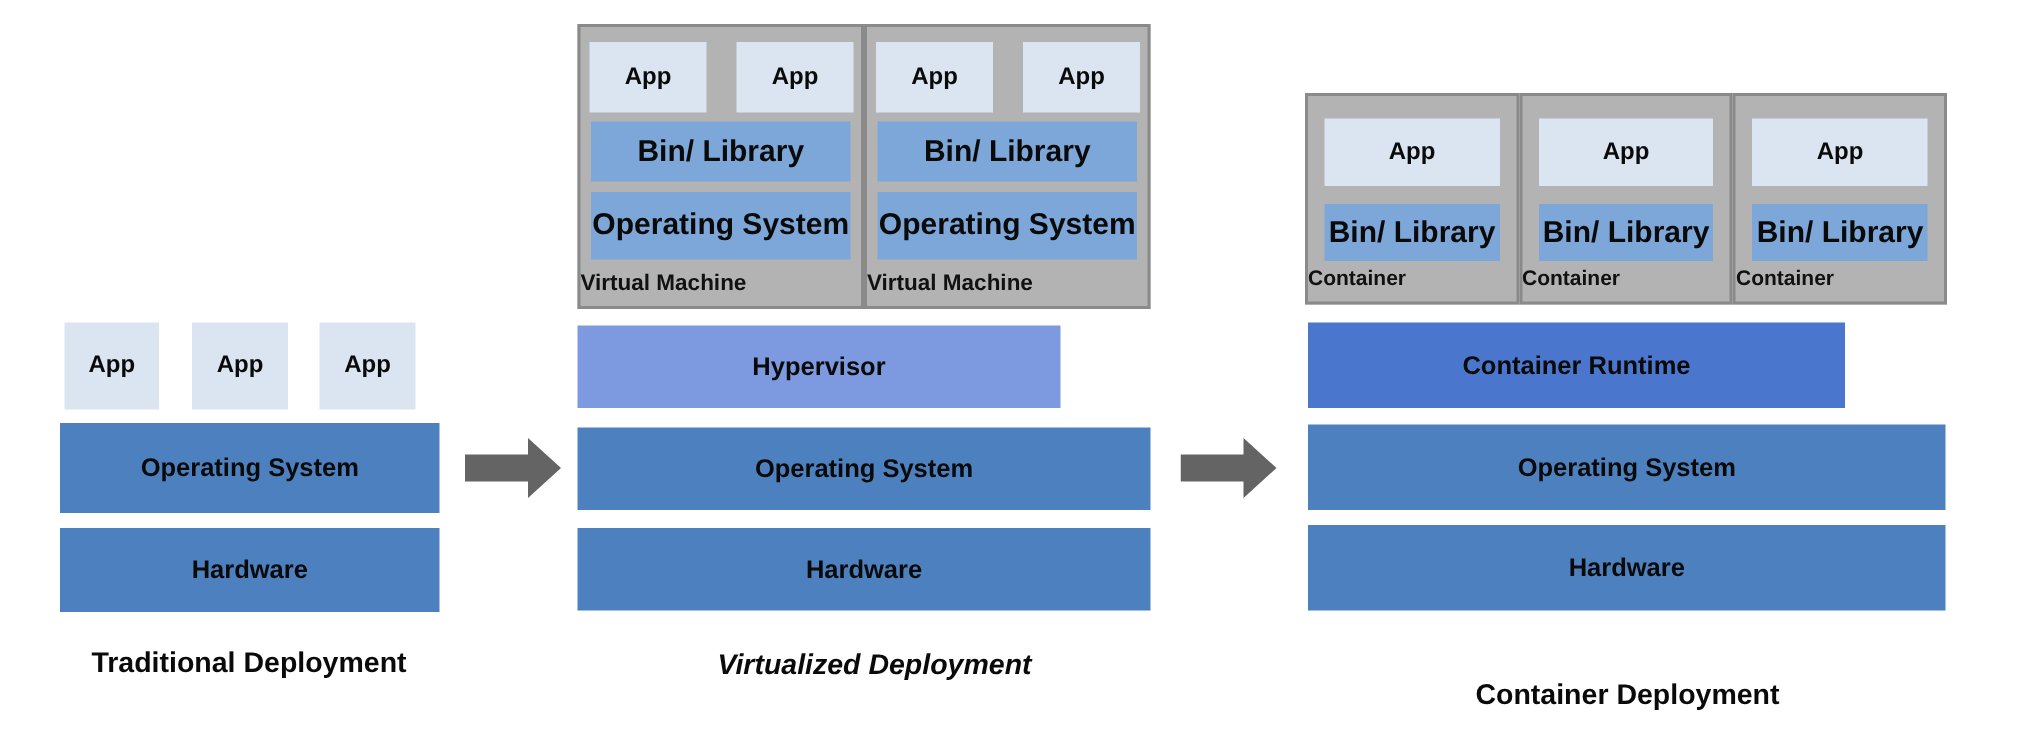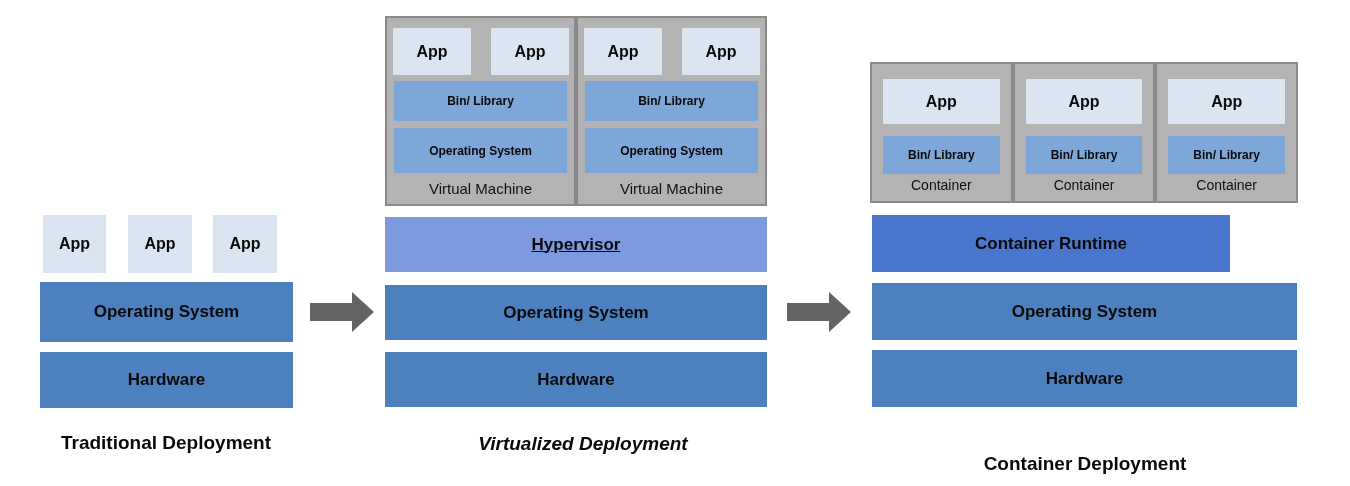--- a/index.html
+++ b/index.html
@@ -18,39 +18,38 @@
     align-items: center;
     justify-content: center;
     font-weight: bold;
     text-align: right;
     box-sizing: border-box;
   }
   .app-box   { background:#dbe5f1; font-size:16px; }
   .layer     { background:#4d80be; font-size:17px; }
   .hyper     { background:#7d9ae0; font-size:17px; }
   .runtime   { background:#4a77cd; font-size:17px; }
-  .binlib    { background:#7da7d8; font-size:12px; }
+  .binlib    { background:#7da7d8; font-size:20px; }
   .group {
     position:absolute;
     display:flex;
     box-sizing:border-box;
   }
   .gray-cell {
     position:relative;
     flex:1;
     background:#b3b3b3;
     border:2px solid #8a8a8a;
     box-sizing:border-box;
   }
   .gray-cell .inner-abs { position:absolute; }
   .cell-label {
     position:absolute;
     left:0; right:0;
-    text-align:center;
-    font-weight:normal;
+    font-weight:bold;
     font-size:15px;
     color:#111111;
   }
   .col-title {
     position:absolute;
     font-weight:bold;
     font-size:19px;
     text-align:center;
     color:#0a0a0a;
   }
@@ -87,21 +86,21 @@
 
       <div class="gray-cell">
         <div class="box app-box inner-abs" style="left:6px; top:10px; width:78px; height:47px;">App</div>
         <div class="box app-box inner-abs" style="left:104px; top:10px; width:78px; height:47px;">App</div>
         <div class="box binlib inner-abs" style="left:7px; right:7px; top:63px; height:40px;">Bin/ Library</div>
         <div class="box binlib inner-abs" style="left:7px; right:7px; top:110px; height:45px;">Operating System</div>
         <div class="cell-label" style="top:162px;">Virtual Machine</div>
       </div>
     </div>
 
-    <div class="box hyper" style="left:385px; top:217px; width:382px; height:55px;text-decoration:underline;">Hypervisor</div>
+    <div class="box hyper" style="left:385px; top:217px; width:322px; height:55px;">Hypervisor</div>
     <div class="box layer" style="left:385px; top:285px; width:382px; height:55px;">Operating System</div>
     <div class="box layer" style="left:385px; top:352px; width:382px; height:55px;">Hardware</div>
     <div class="col-title" style="left:428px; top:433px; width:310px;font-style:italic;">Virtualized Deployment</div>
   </div>
 
   <svg class="arrow-svg" style="left:787px; top:292px;" width="64" height="40" viewBox="0 0 64 40">
     <polygon points="0,11 42,11 42,0 64,20 42,40 42,29 0,29" fill="#646464"></polygon>
   </svg>
 
   <div>

